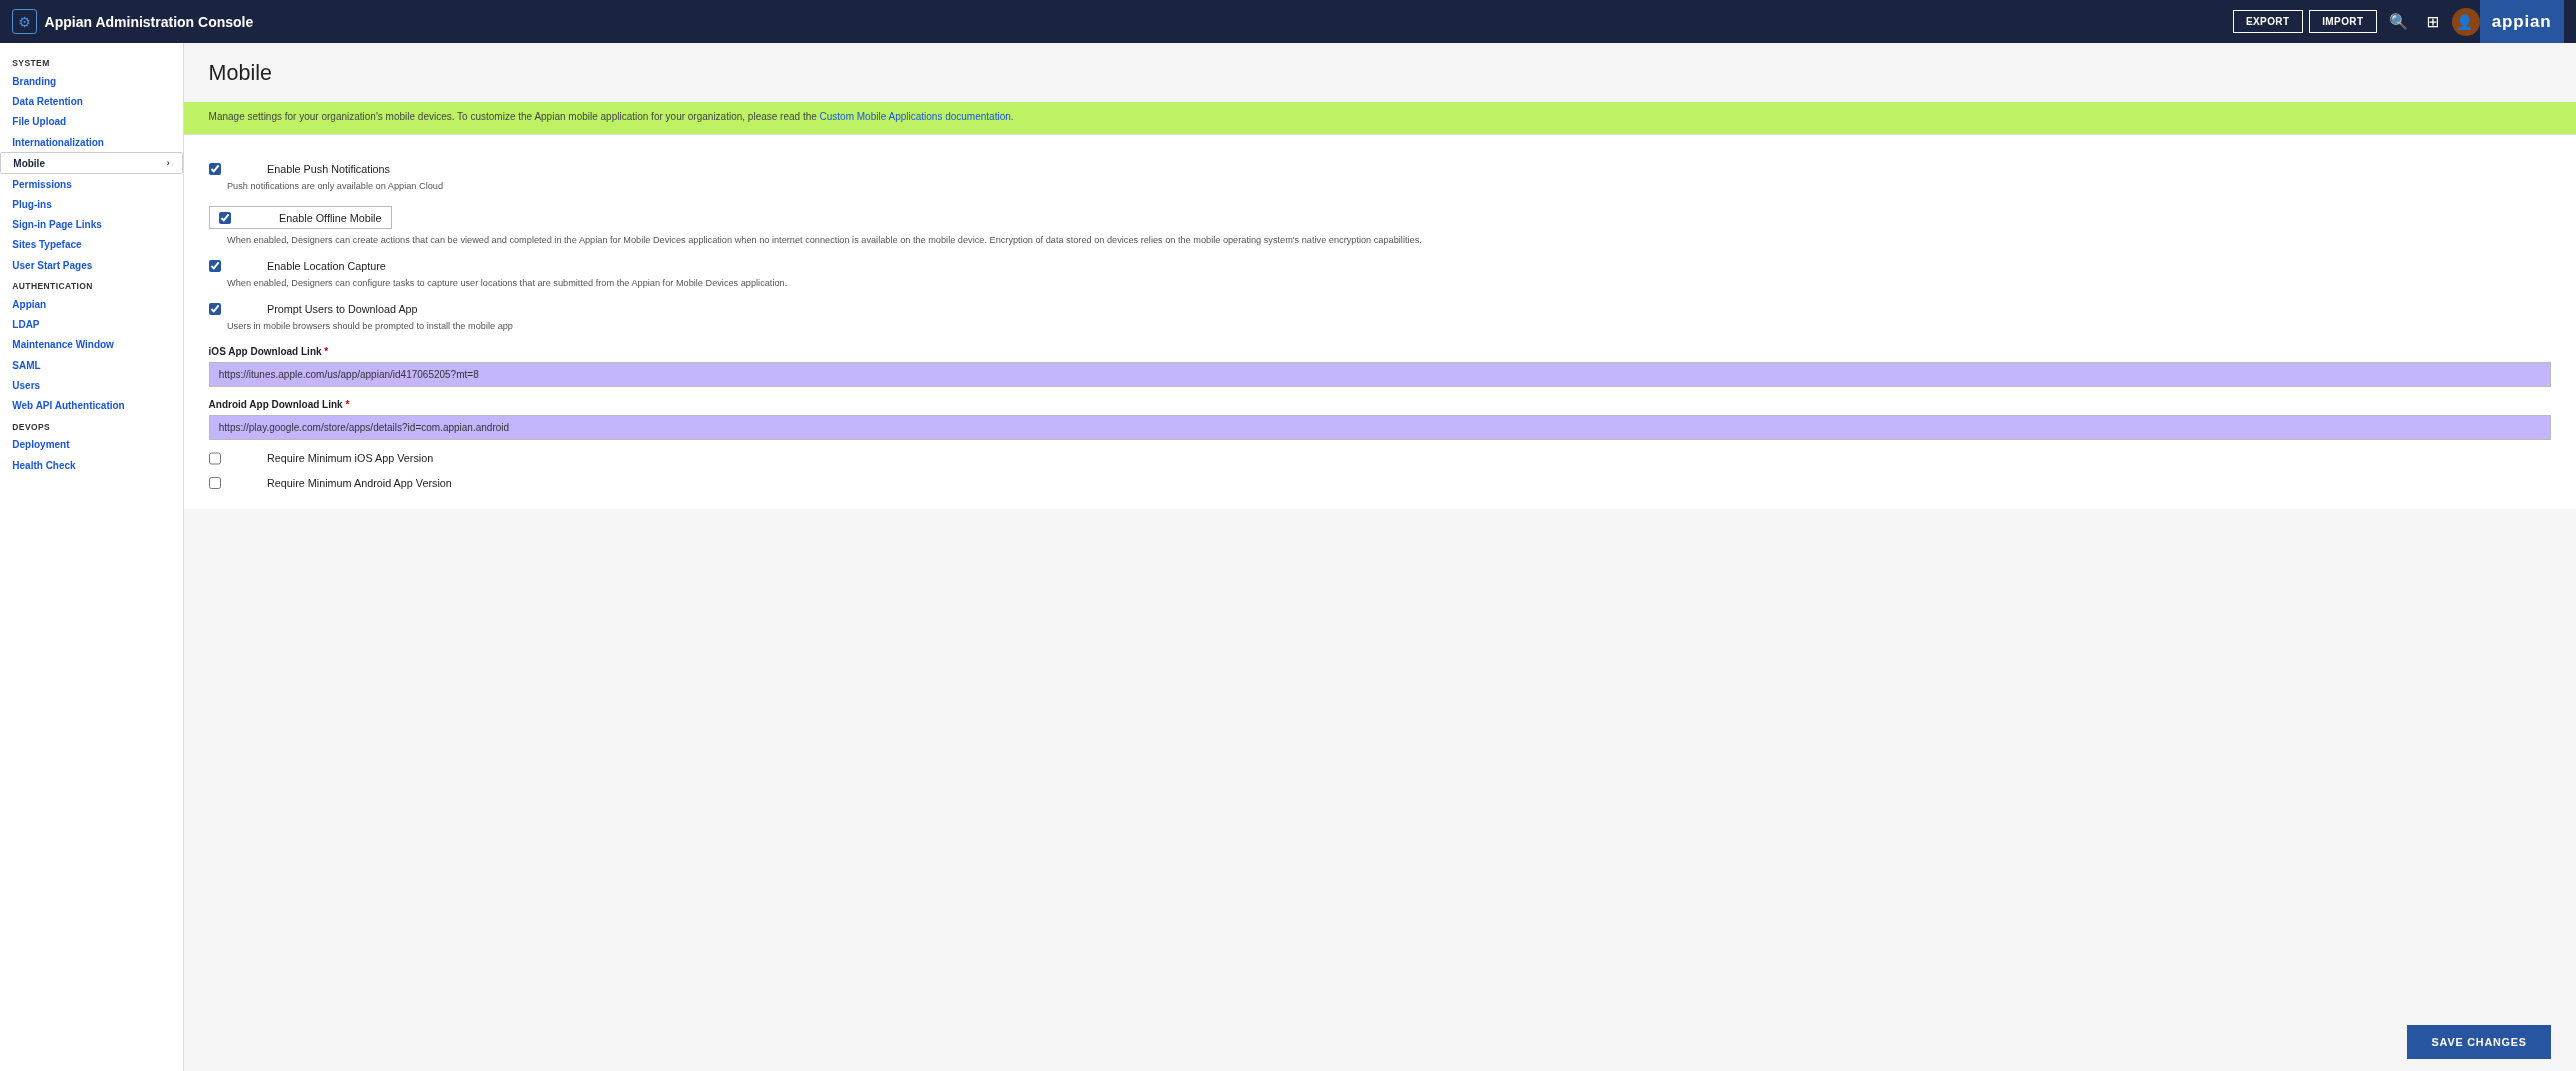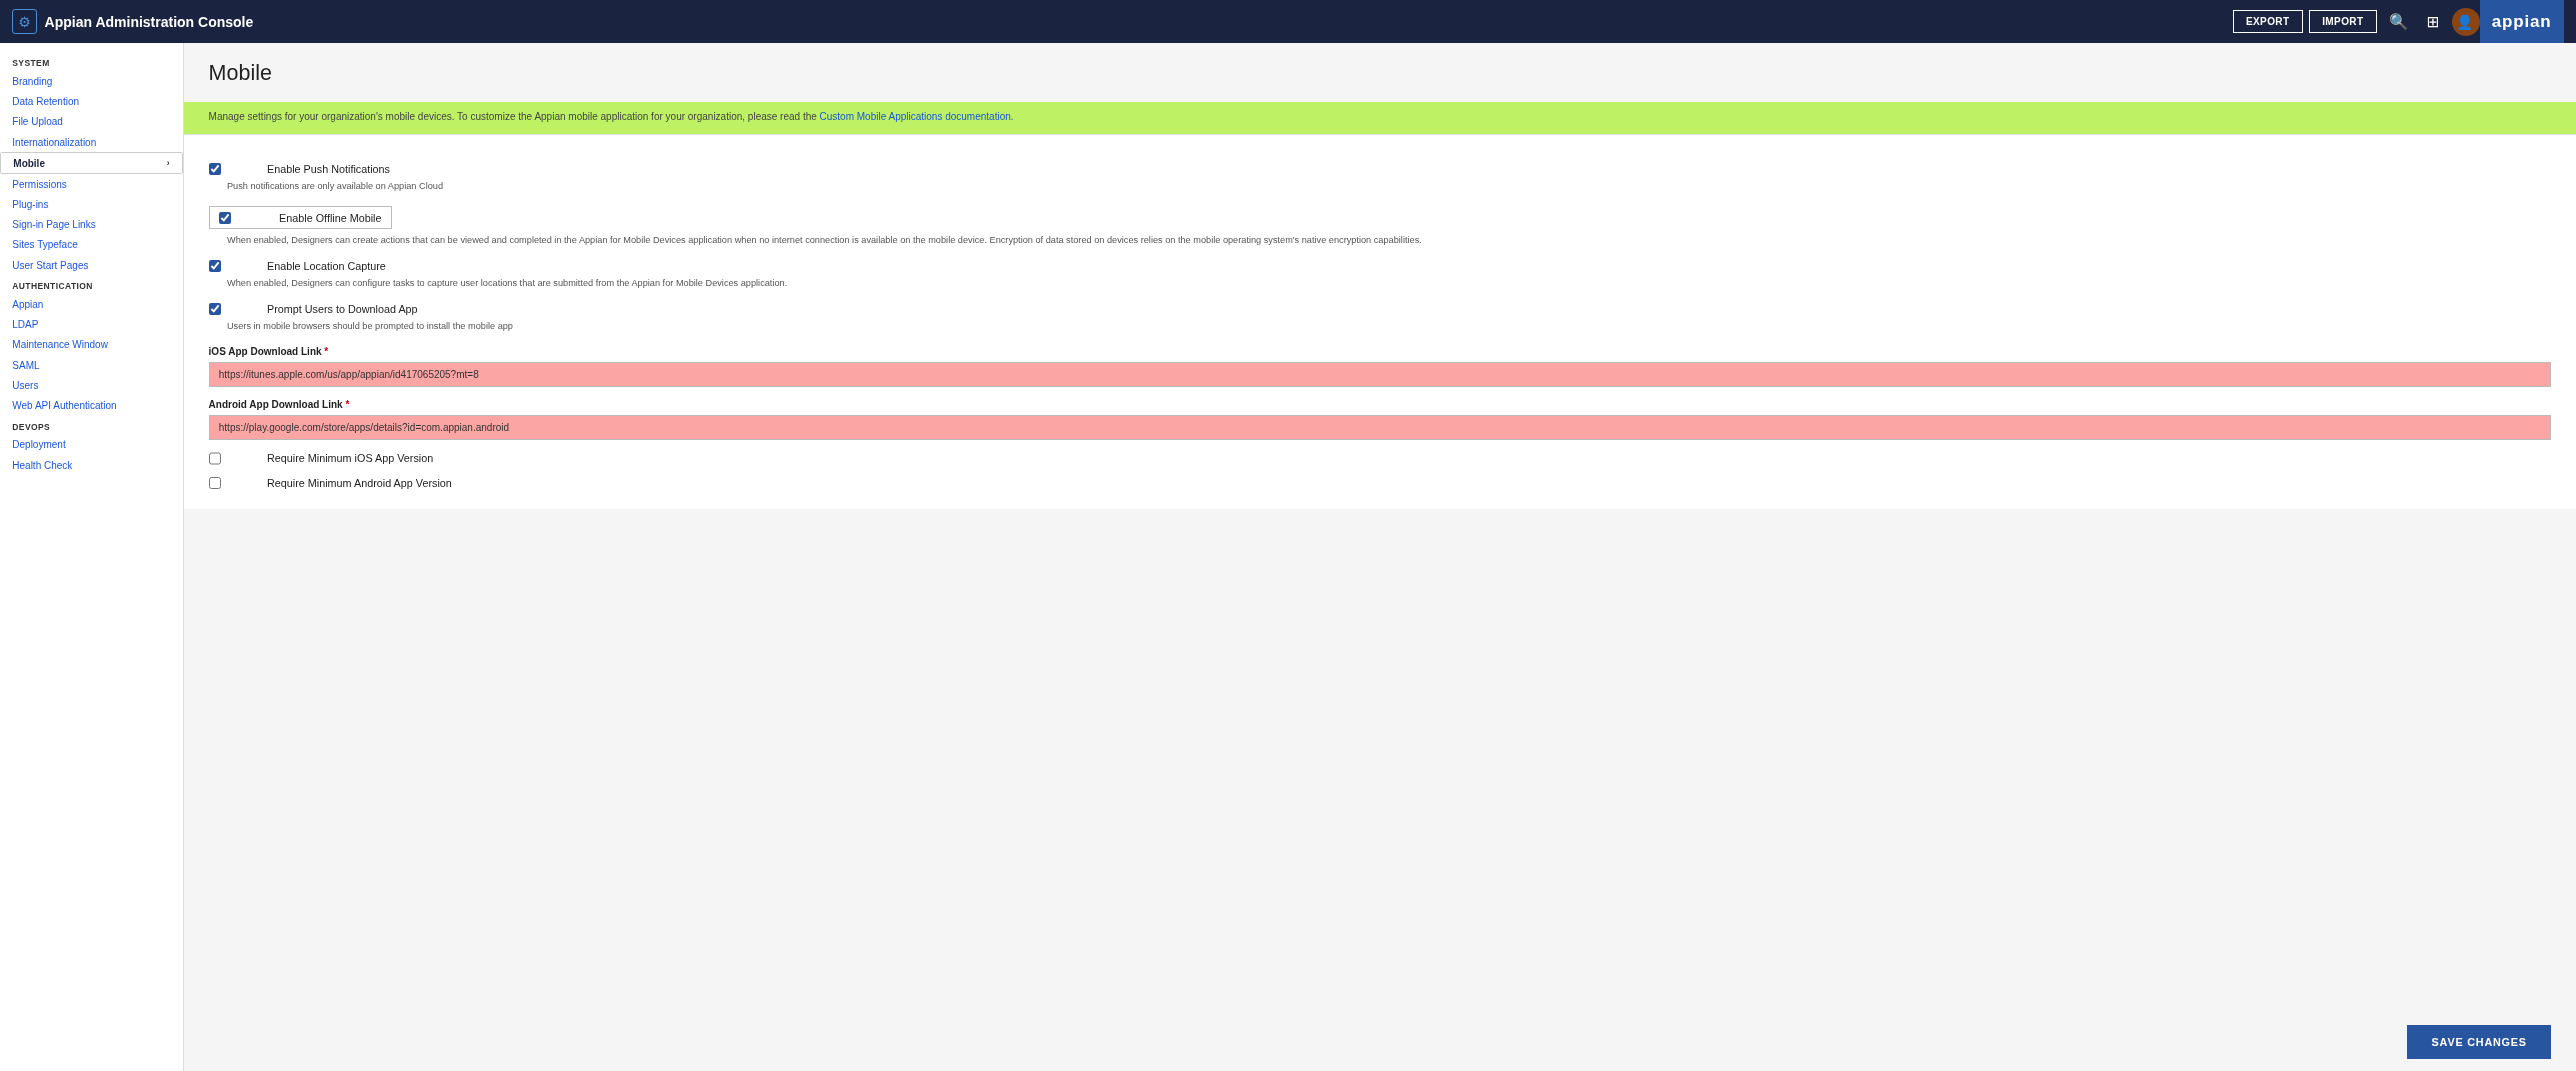--- a/index.html
+++ b/index.html
@@ -110,20 +110,21 @@
       padding: 6.1px 12.3px 3.1px 12.3px;
       letter-spacing: 0.4px;
     }
     .sidebar-item {
       padding: 4.6px 12.3px;
       cursor: pointer;
       color: #1a56db;
       font-size: 10px;
       text-decoration: none;
       display: block;
+      font-weight: bold;
     }
     .sidebar-item.active {
       background: white;
       font-weight: bold;
       color: #1a2340;
       border: 0.8px solid #ccc;
       border-radius: 1.5px;
       display: flex;
       align-items: center;
       justify-content: space-between;
@@ -195,21 +196,21 @@
       margin-top: 12.3px;
       margin-bottom: 4.6px;
     }
     .field-label .required {
       color: #cc0000;
     }
     .text-input {
       width: 100%;
       padding: 6.1px 9.2px;
       border: 0.8px solid #bbb;
-      background: #fca5a5;
+      background: #c4b5fd;
       font-size: 10px;
       color: #333;
       outline: none;
     }
 
     
     .save-bar {
       position: fixed;
       bottom: 0;
       right: 0;

